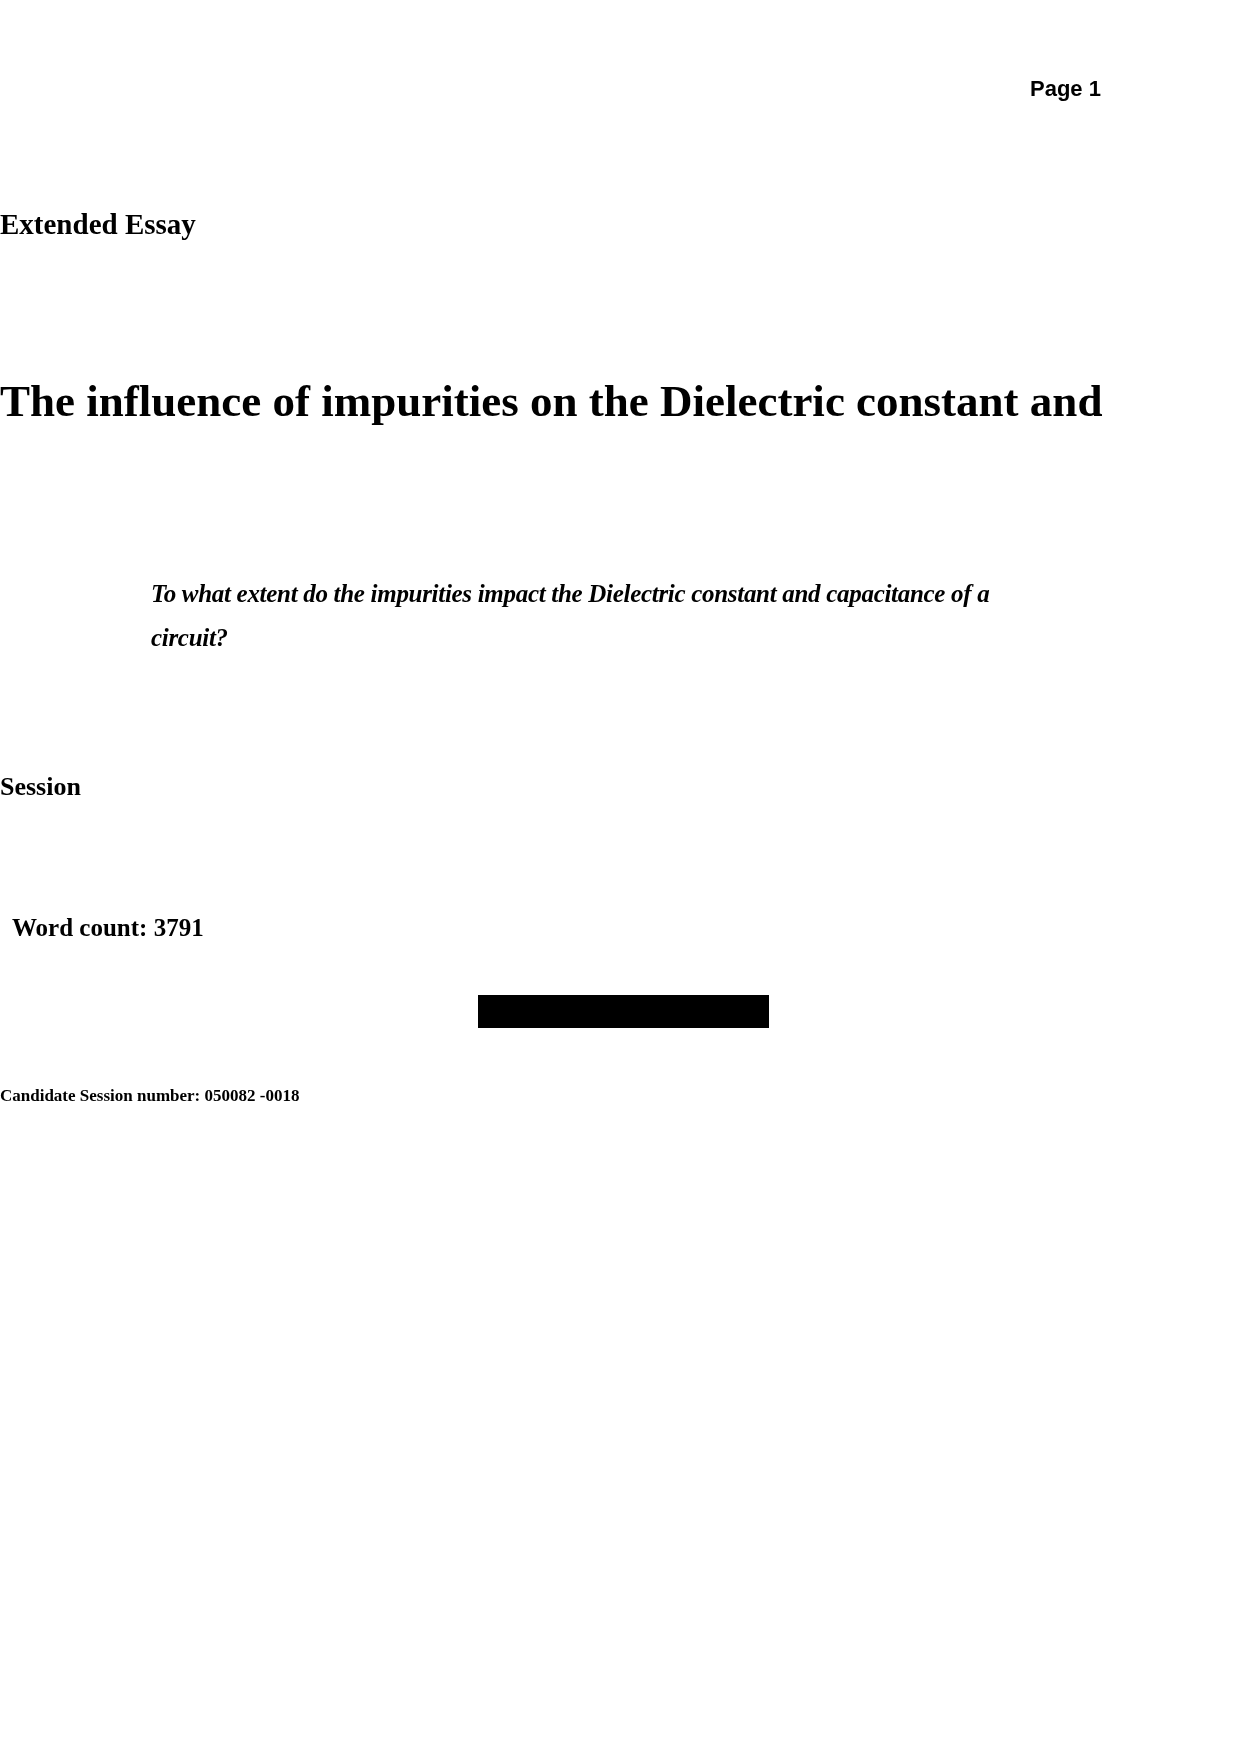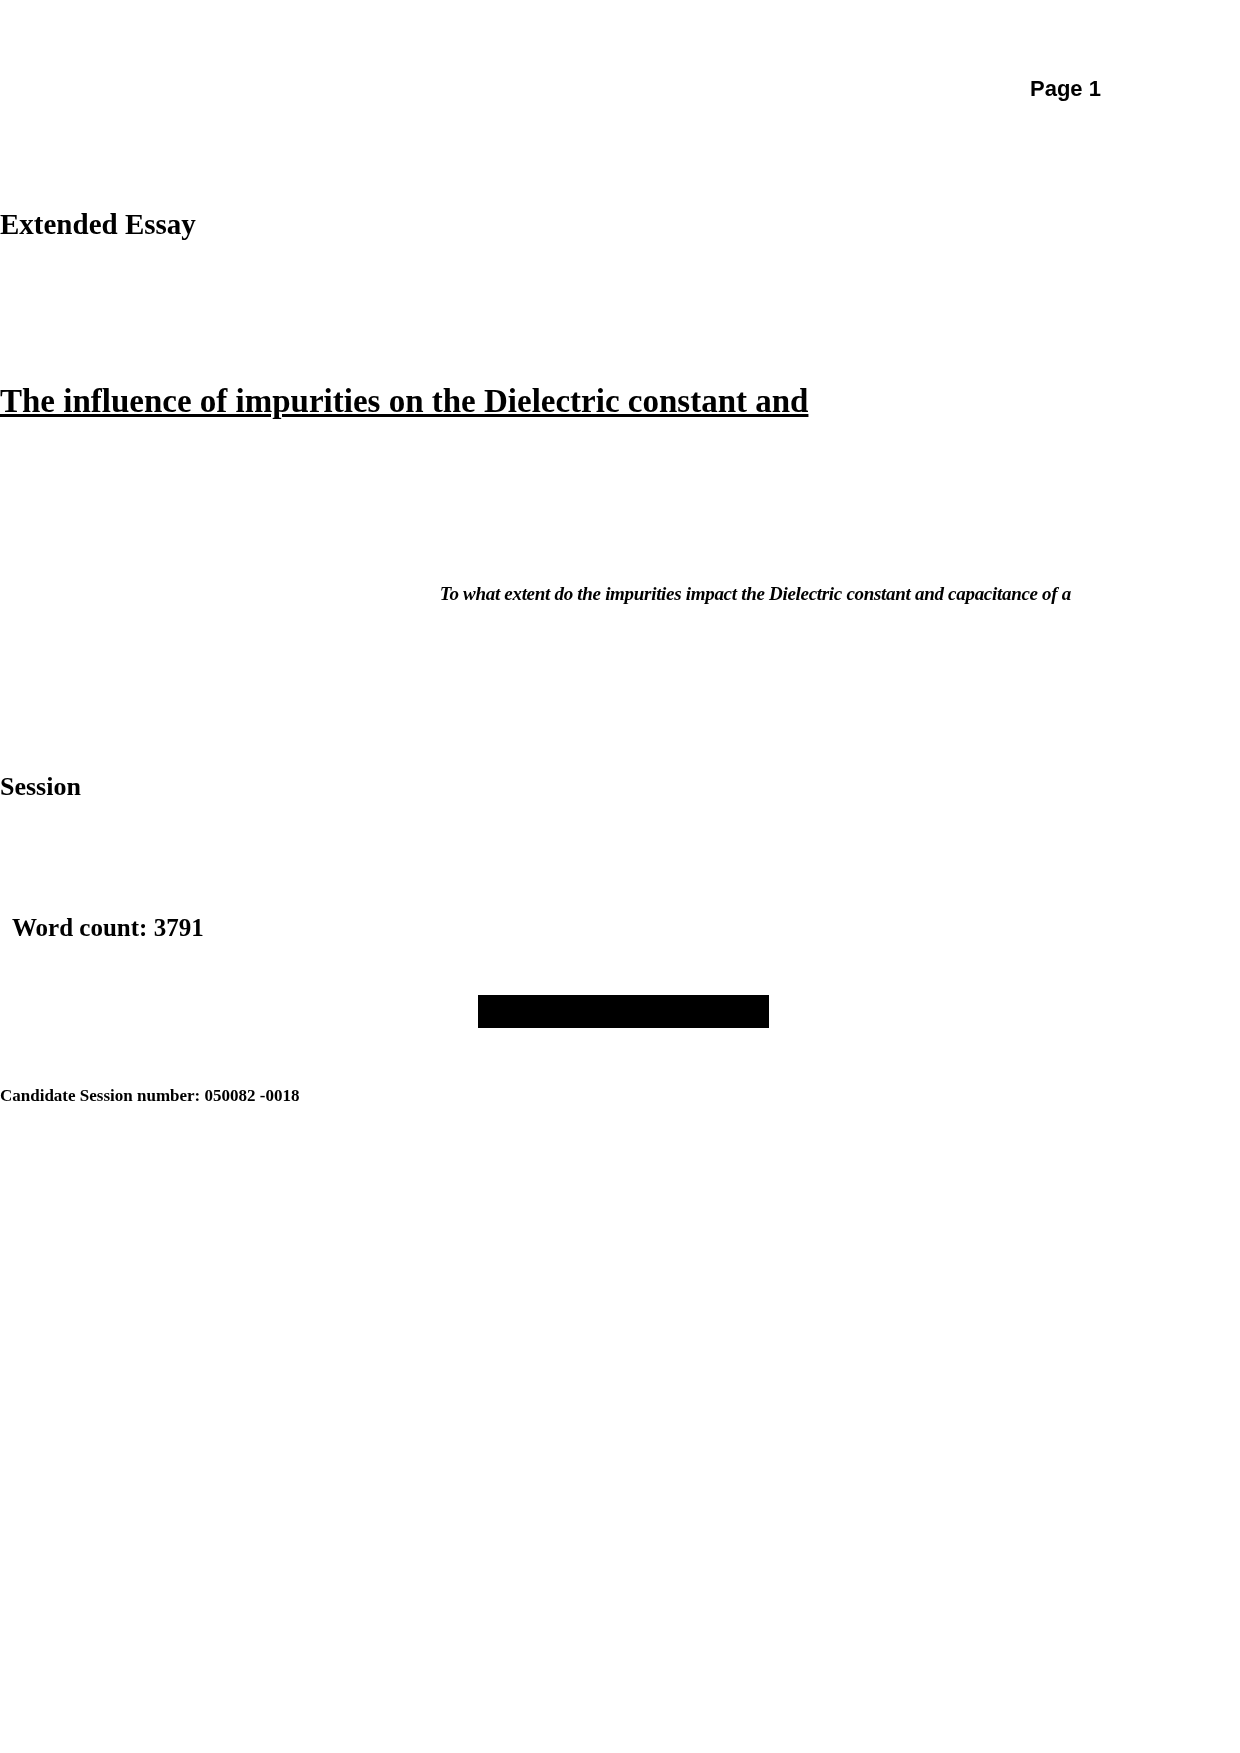--- a/index.html
+++ b/index.html
@@ -1,39 +1,40 @@
 <!DOCTYPE html>
 <html><head>
 <meta charset="utf-8">
 <style>
   html, body { margin:0; padding:0; background:#fff; }
   body { width:1240px; height:1753px; position:relative; overflow:hidden; color:#000; font-family:"Liberation Serif", serif; }
   .page-num { position:absolute; top:76px; left:1030px; font-family:"Liberation Sans", sans-serif; font-size:22px;font-weight:bold; }
   .center { position:absolute; left:0; width:1240px; text-align:left; font-weight:bold; }
   .ee { top:208px; font-size:29px; }
-  .title { top:372px; font-size:33px; line-height:58px;text-decoration:underline; }
-  .question { position:absolute; top:572px; left:151px; width:920px; font-size:19px; font-weight:bold; font-style:italic; line-height:44px; letter-spacing:-0.3px;text-align:right; }
+  .title { top:372px; font-size:45px; line-height:58px; }
+  .question { position:absolute; top:572px; left:151px; width:920px; font-size:25px; font-weight:bold; font-style:italic; line-height:44px; letter-spacing:-0.3px; }
   .subject { top:772px; font-size:26px; }
   .wc { top:914px; font-size:25px;margin-left:12px; }
   .redact { position:absolute; left:478px; top:995px; width:291px; height:33px; background:#000; }
   .cand { top:1086px; font-size:17px; }
 </style>
 </head>
 <body>
 
 <div class="page-num">Page 1</div>
 
 <div class="center ee">Extended Essay</div>
 
 <div class="center title">
   <div>The influence of impurities on the Dielectric constant and</div>
 </div>
 
 <div class="question">
   <div>To what extent do the impurities impact the Dielectric constant and capacitance of a</div>
+  <div>circuit?</div>
 </div>
 
 <div class="center subject">Session</div>
 
 <div class="center wc">Word count: 3791</div>
 
 <div class="redact"></div>
 
 <div class="center cand">Candidate Session number: 050082 -0018</div>
 

